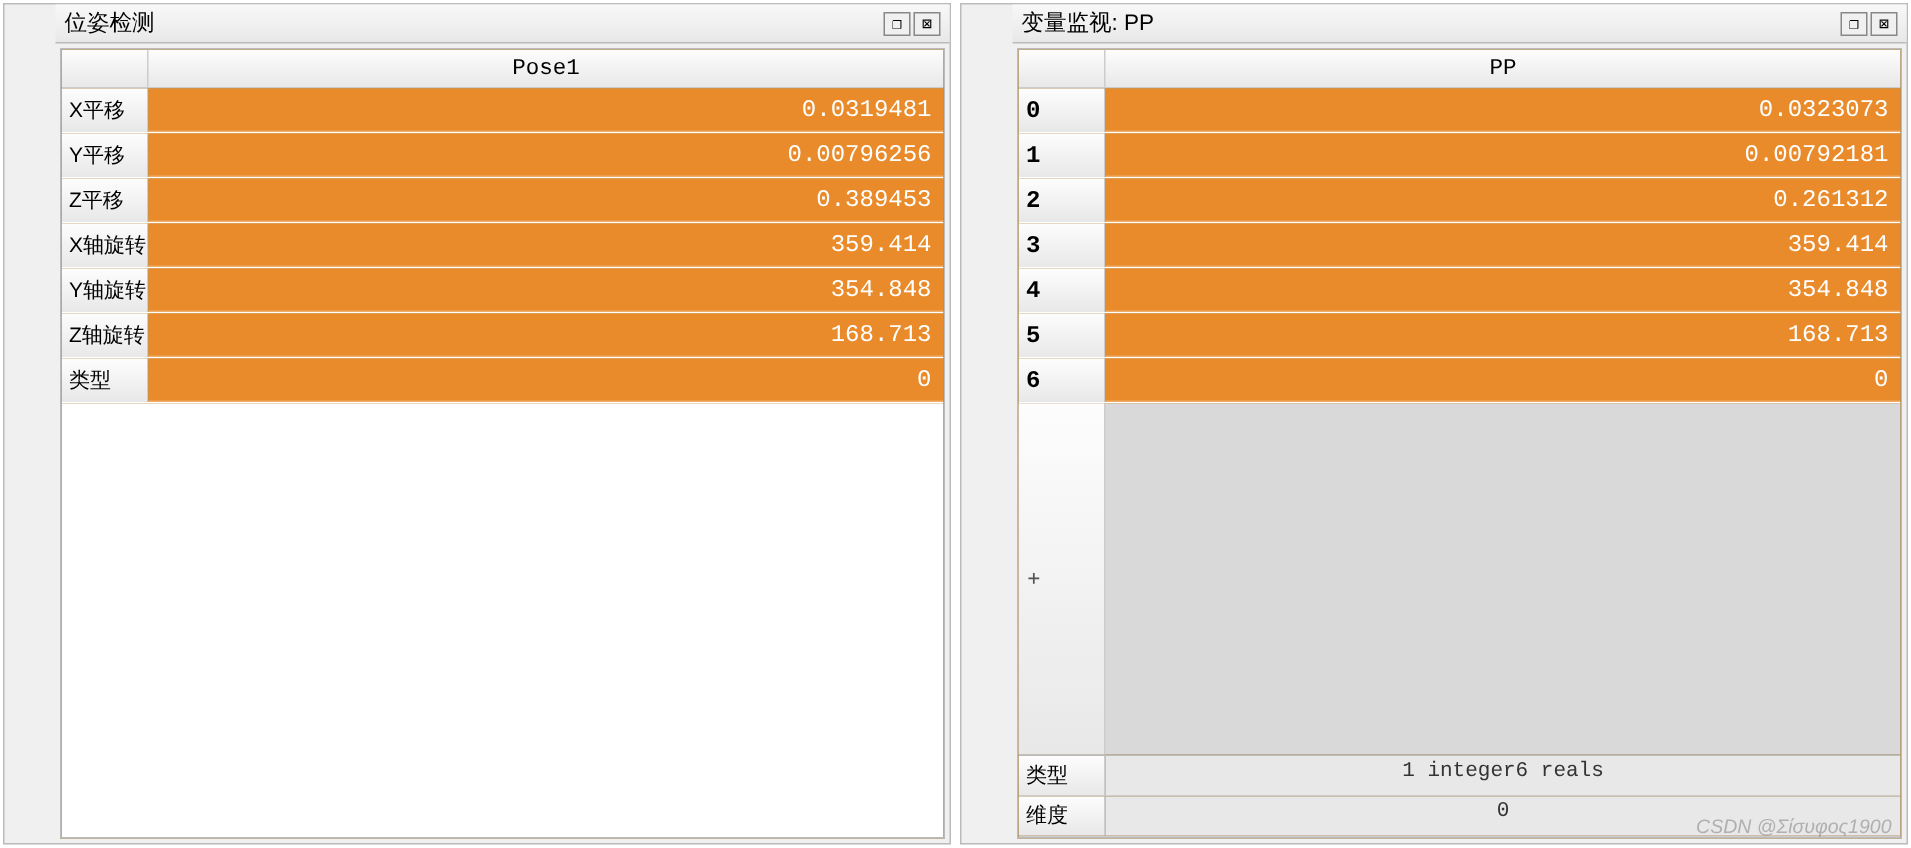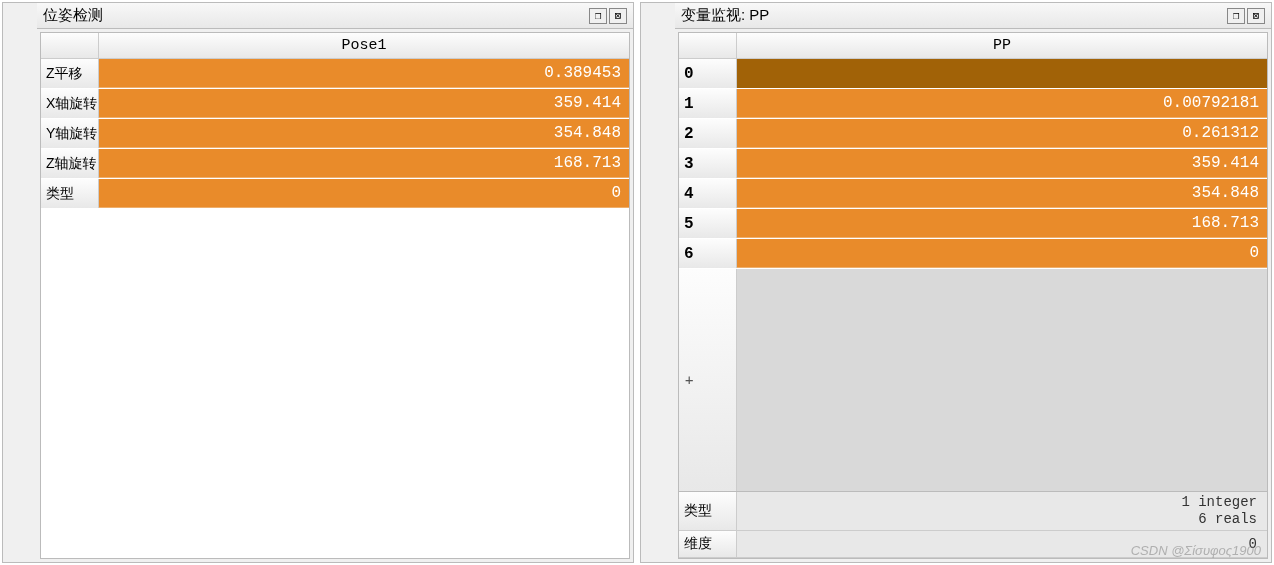--- a/index.html
+++ b/index.html
@@ -167,22 +167,22 @@
     }
     .summary-value {
       flex: 1;
       background: #e8e8e8;
       text-align: right;
       padding: 2px 10px;
       font-family: "Courier New", monospace;
       font-size: 14px;
       color: #333;
       display: flex;
-      flex-direction: column;
-      align-items: flex-end;
+      flex-direction: row;
+      align-items: flex-start;
       justify-content: center;
       line-height: 1.2;
     }
     .watermark {
       position: absolute;
       bottom: 4px;
       right: 10px;
       font-size: 13px;
       color: rgba(120,120,120,0.5);
       font-style: italic;
@@ -200,20 +200,28 @@
       <div class="tb-btn">⊠</div>
     </div>
   </div>
   <div class="panel-body">
     <div class="header-row">
       <div class="spacer-cell"></div>
       <div class="header-main">Pose1</div>
     </div>
     <div class="grid">
       <div class="row">
+        <div class="row-label">X平移</div>
+        <div class="row-value">0.0319481</div>
+      </div>
+      <div class="row">
+        <div class="row-label">Y平移</div>
+        <div class="row-value">0.00796256</div>
+      </div>
+      <div class="row">
         <div class="row-label">Z平移</div>
         <div class="row-value">0.389453</div>
       </div>
       <div class="row">
         <div class="row-label">X轴旋转</div>
         <div class="row-value">359.414</div>
       </div>
       <div class="row">
         <div class="row-label">Y轴旋转</div>
         <div class="row-value">354.848</div>
@@ -241,20 +249,21 @@
   </div>
   <div class="panel-body">
     <div class="header-row">
       <div class="spacer-cell"></div>
       <div class="header-main">PP</div>
     </div>
     <div class="right-content">
       <div class="right-grid-area">
         <div class="row row-bold">
           <div class="row-label">0</div>
+          <div class="row-value">0.0323073</div>
         </div>
         <div class="row row-bold">
           <div class="row-label">1</div>
           <div class="row-value">0.00792181</div>
         </div>
         <div class="row row-bold">
           <div class="row-label">2</div>
           <div class="row-value">0.261312</div>
         </div>
         <div class="row row-bold">

